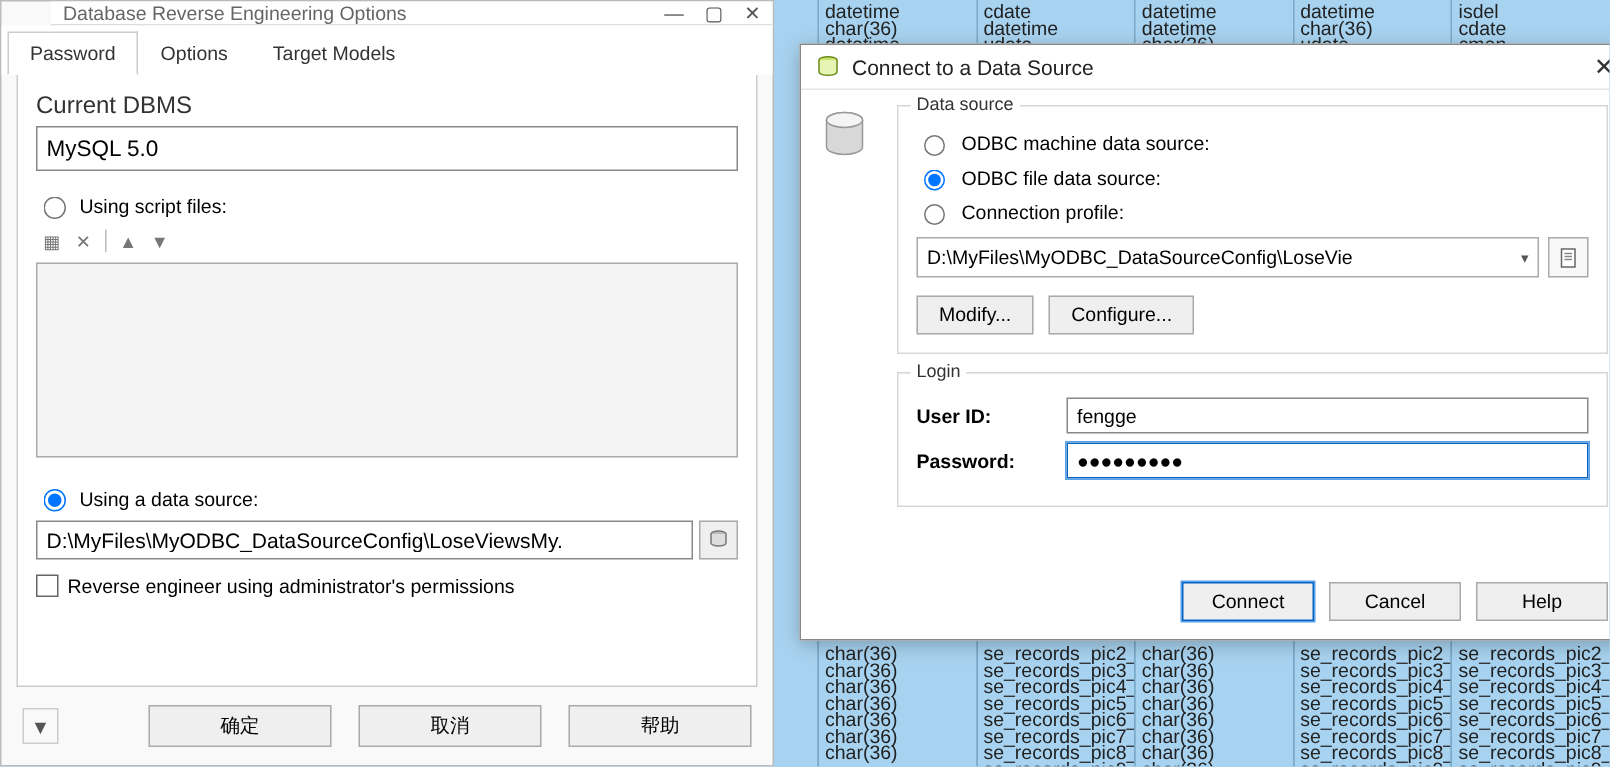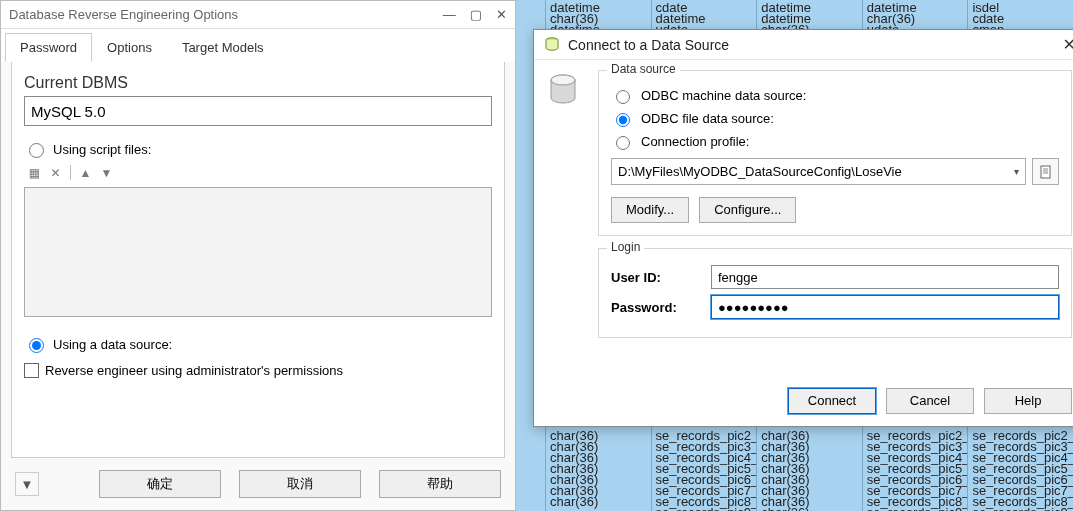--- a/index.html
+++ b/index.html
@@ -5,21 +5,21 @@
   * { box-sizing: border-box; font-family: "Segoe UI", Tahoma, sans-serif; font-size: 13px; }
   body { margin:0; width:1073px; height:511px; background:#a8d3f0; overflow:hidden; position:relative; }
 
   
   .bgcols { position:absolute; top:0; left:545px; right:0; bottom:0; display:flex; }
   .bgcol { flex:1; border-left:1px solid #7aa9c9; padding:2px 4px; font-family:Consolas,monospace; font-size:9px; color:#222; line-height:11px; overflow:hidden; }
   .bgcol div { white-space:nowrap; }
 
   
   .dlg-options { position:absolute; top:0; left:0; width:516px; height:511px; background:#f9f9f9; border:1px solid #bbb; display:flex; flex-direction:column; }
-  .dlg-title { height:28px; line-height:26px; padding:0 8px; color:#666; font-size:15px; border-bottom:1px solid #ddd; background:#fff; display:flex; align-items:center; justify-content:space-between; }
+  .dlg-title { height:16px; line-height:26px; padding:0 8px; color:#666; font-size:15px; border-bottom:1px solid #ddd; background:#fff; display:flex; align-items:center; justify-content:space-between;margin-left:33px; }
   .dlg-title .wbtns { display:flex; gap:14px; color:#555; font-size:15px; }
   .dlg-title .wbtns span { cursor:default; }
 
   .tabs { display:flex; padding:4px 4px 0 4px; background:#fff; }
   .tab { padding:6px 14px; border:1px solid transparent; cursor:default; color:#333; }
   .tab.active { border:1px solid #ccc; border-bottom:1px solid #fff; background:#fff; }
   .tabbody { margin:0 10px 0 10px; padding:10px 12px; border:1px solid #ccc; background:#fff; flex:1; overflow:hidden; border-top:none; }
 
   .grplabel { font-size:16px; color:#333; margin:2px 0 4px 0; }
 
@@ -203,20 +203,29 @@
       <span class="ico">▲</span>
       <span class="ico">▼</span>
     </div>
     <div class="bigbox"></div>
 
     <div style="height:14px"></div>
 
     <div class="radio-row">
       <input type="radio" name="srcmode" checked="" style="">
       <span>Using a data source:</span>
+    </div>
+    <div class="ds-row">
+      <input class="ds-input trunc" value="D:\MyFiles\MyODBC_DataSourceConfig\LoseViewsMy." style="">
+      <div class="ds-browse">
+        <svg width="14" height="14" viewBox="0 0 14 14">
+          <ellipse cx="7" cy="3" rx="5" ry="2" fill="#bbb" stroke="#777"></ellipse>
+          <path d="M2 3 v6 a5 2 0 0 0 10 0 v-6" fill="#ddd" stroke="#777"></path>
+        </svg>
+      </div>
     </div>
 
     <div class="chk-row">
       <div class="chk"></div>
       <span>Reverse engineer using administrator's permissions</span>
     </div>
   </div>
 
   <div class="dlg-buttons">
     <div class="chev">

